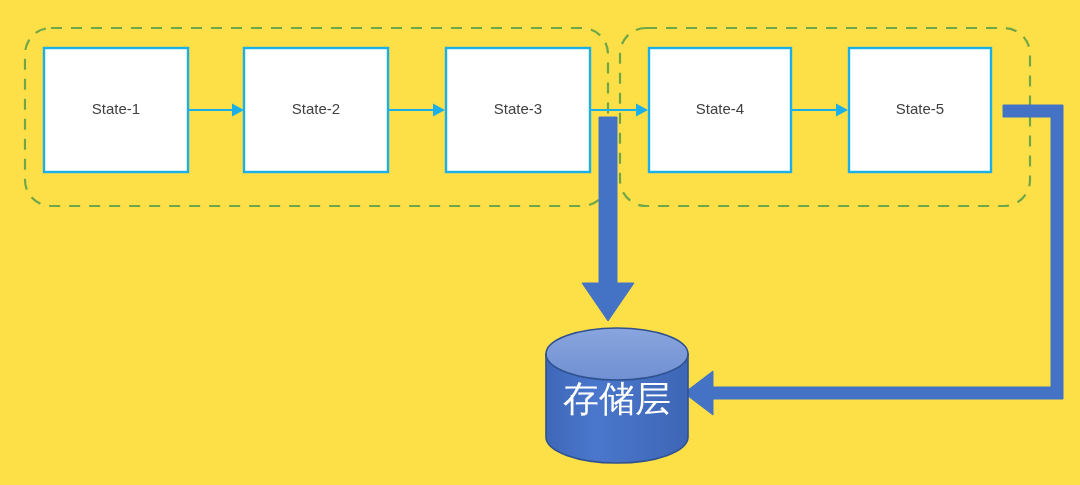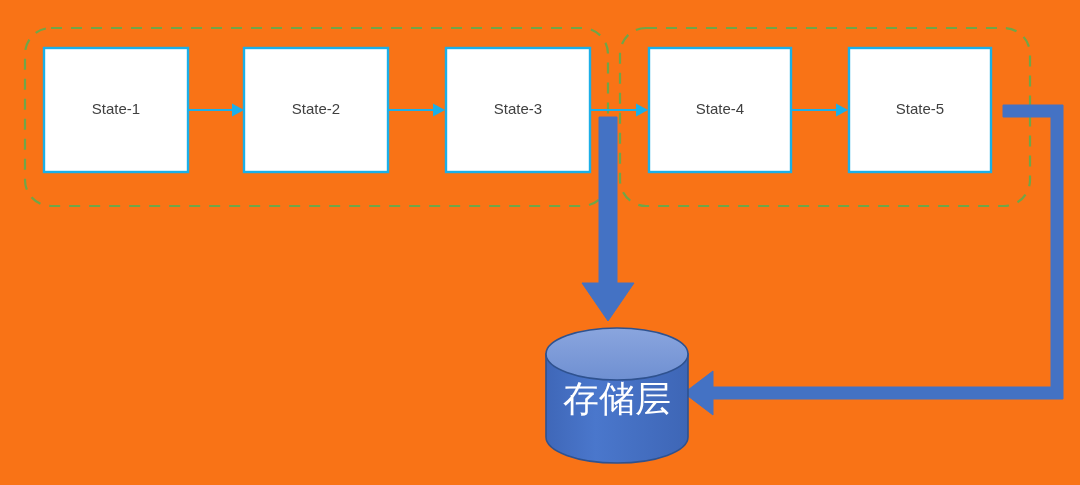--- a/index.html
+++ b/index.html
@@ -8,21 +8,21 @@
     padding: 0;
     background: #ffffff;
   }
   body {
     font-family: "Liberation Sans", "DejaVu Sans", sans-serif;
   }
   #canvas {
     position: relative;
     width: 1080px;
     height: 485px;
-    background: #f97316;
+    background: #fde047;
     overflow: hidden;
   }
   #diagram-svg {
     position: absolute;
     left: 0;
     top: 0;
     width: 1080px;
     height: 485px;
     display: block;
   }

